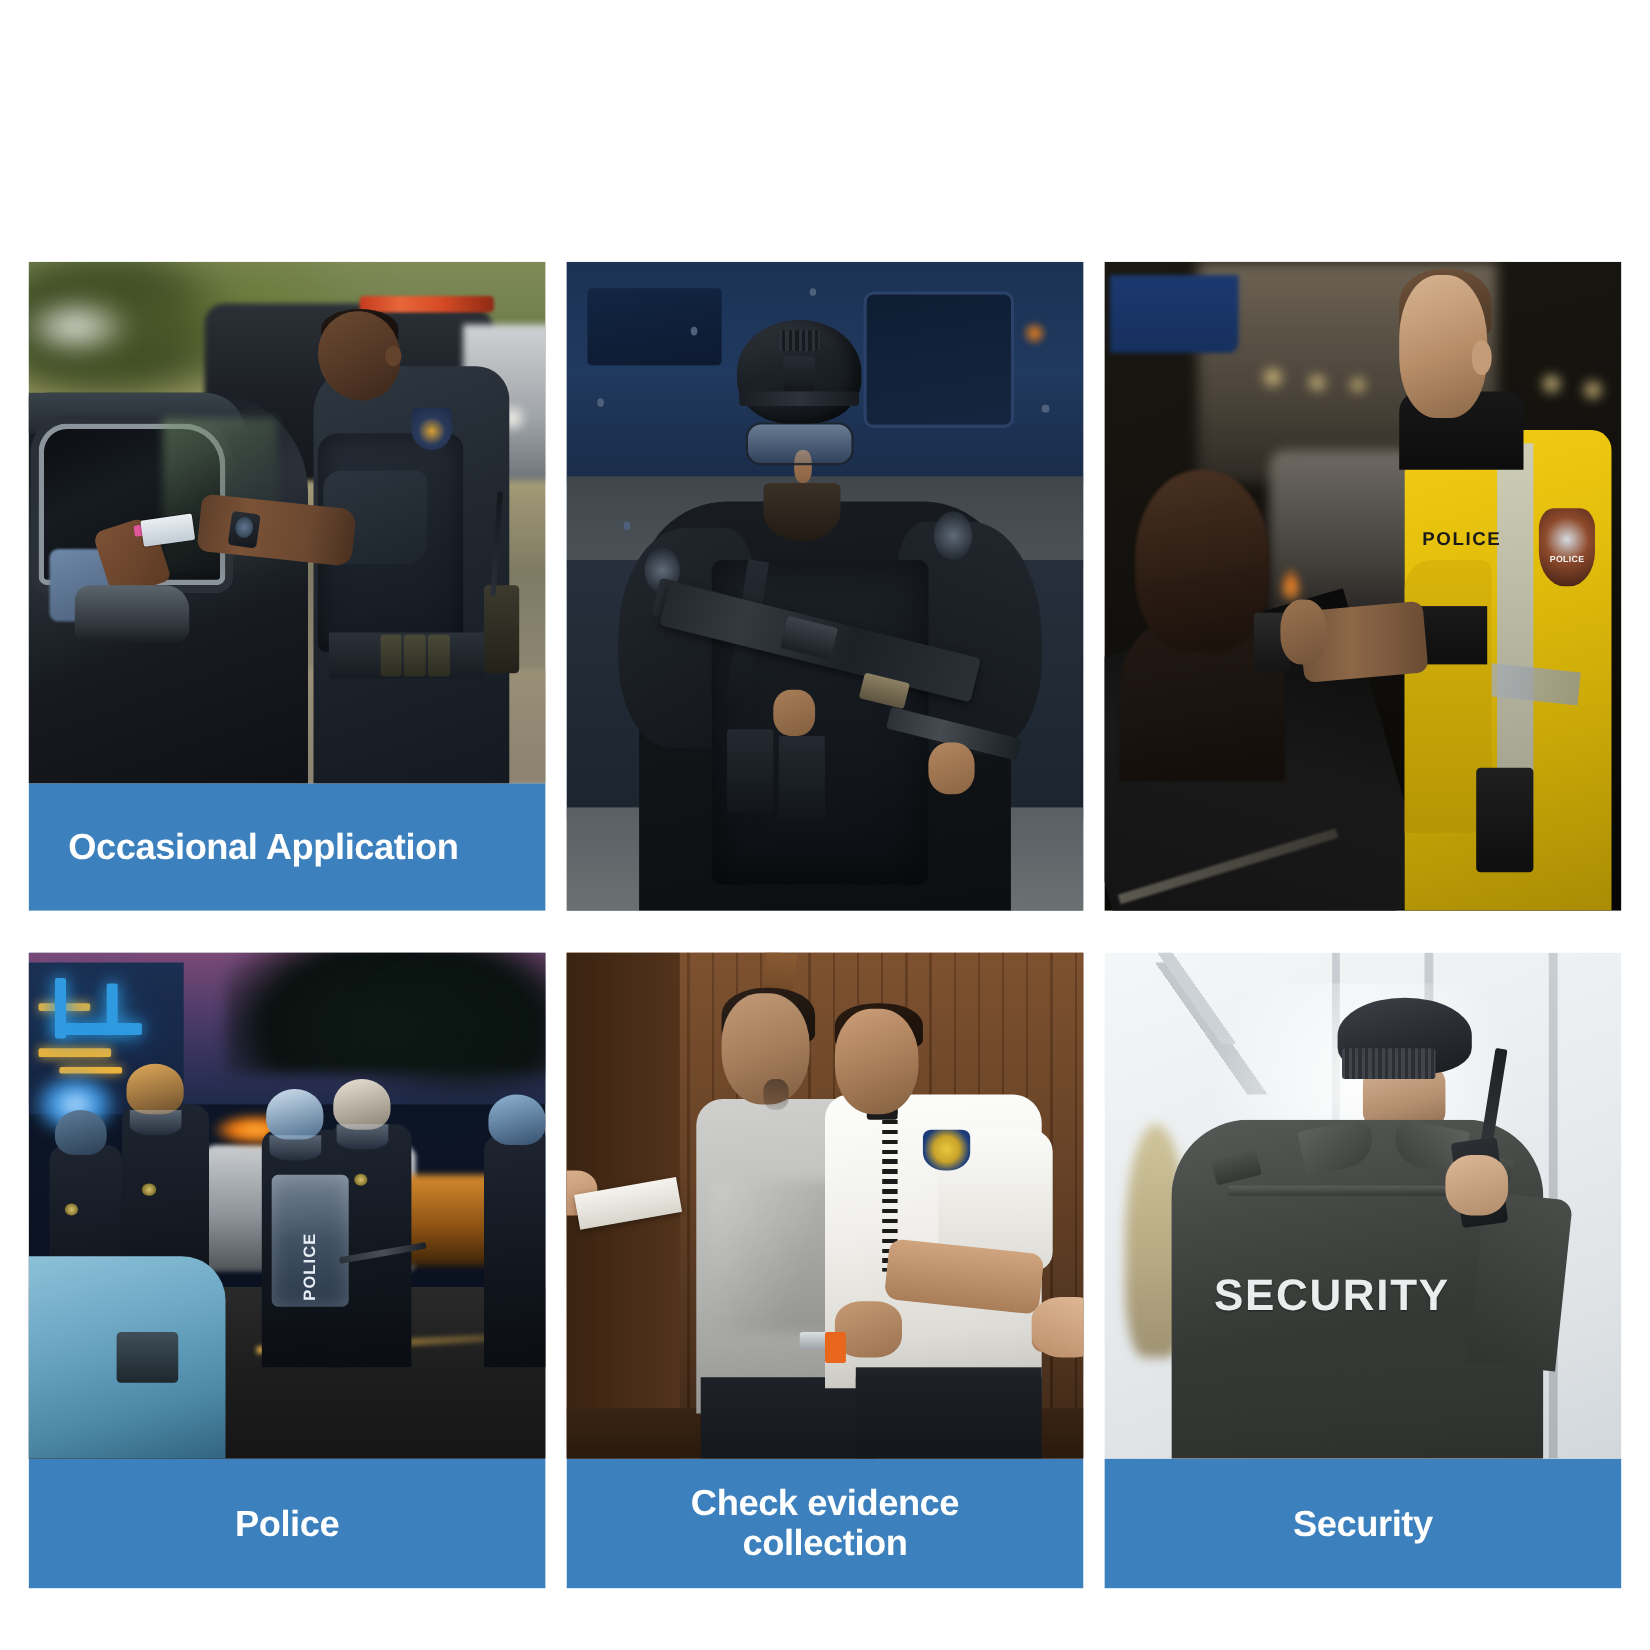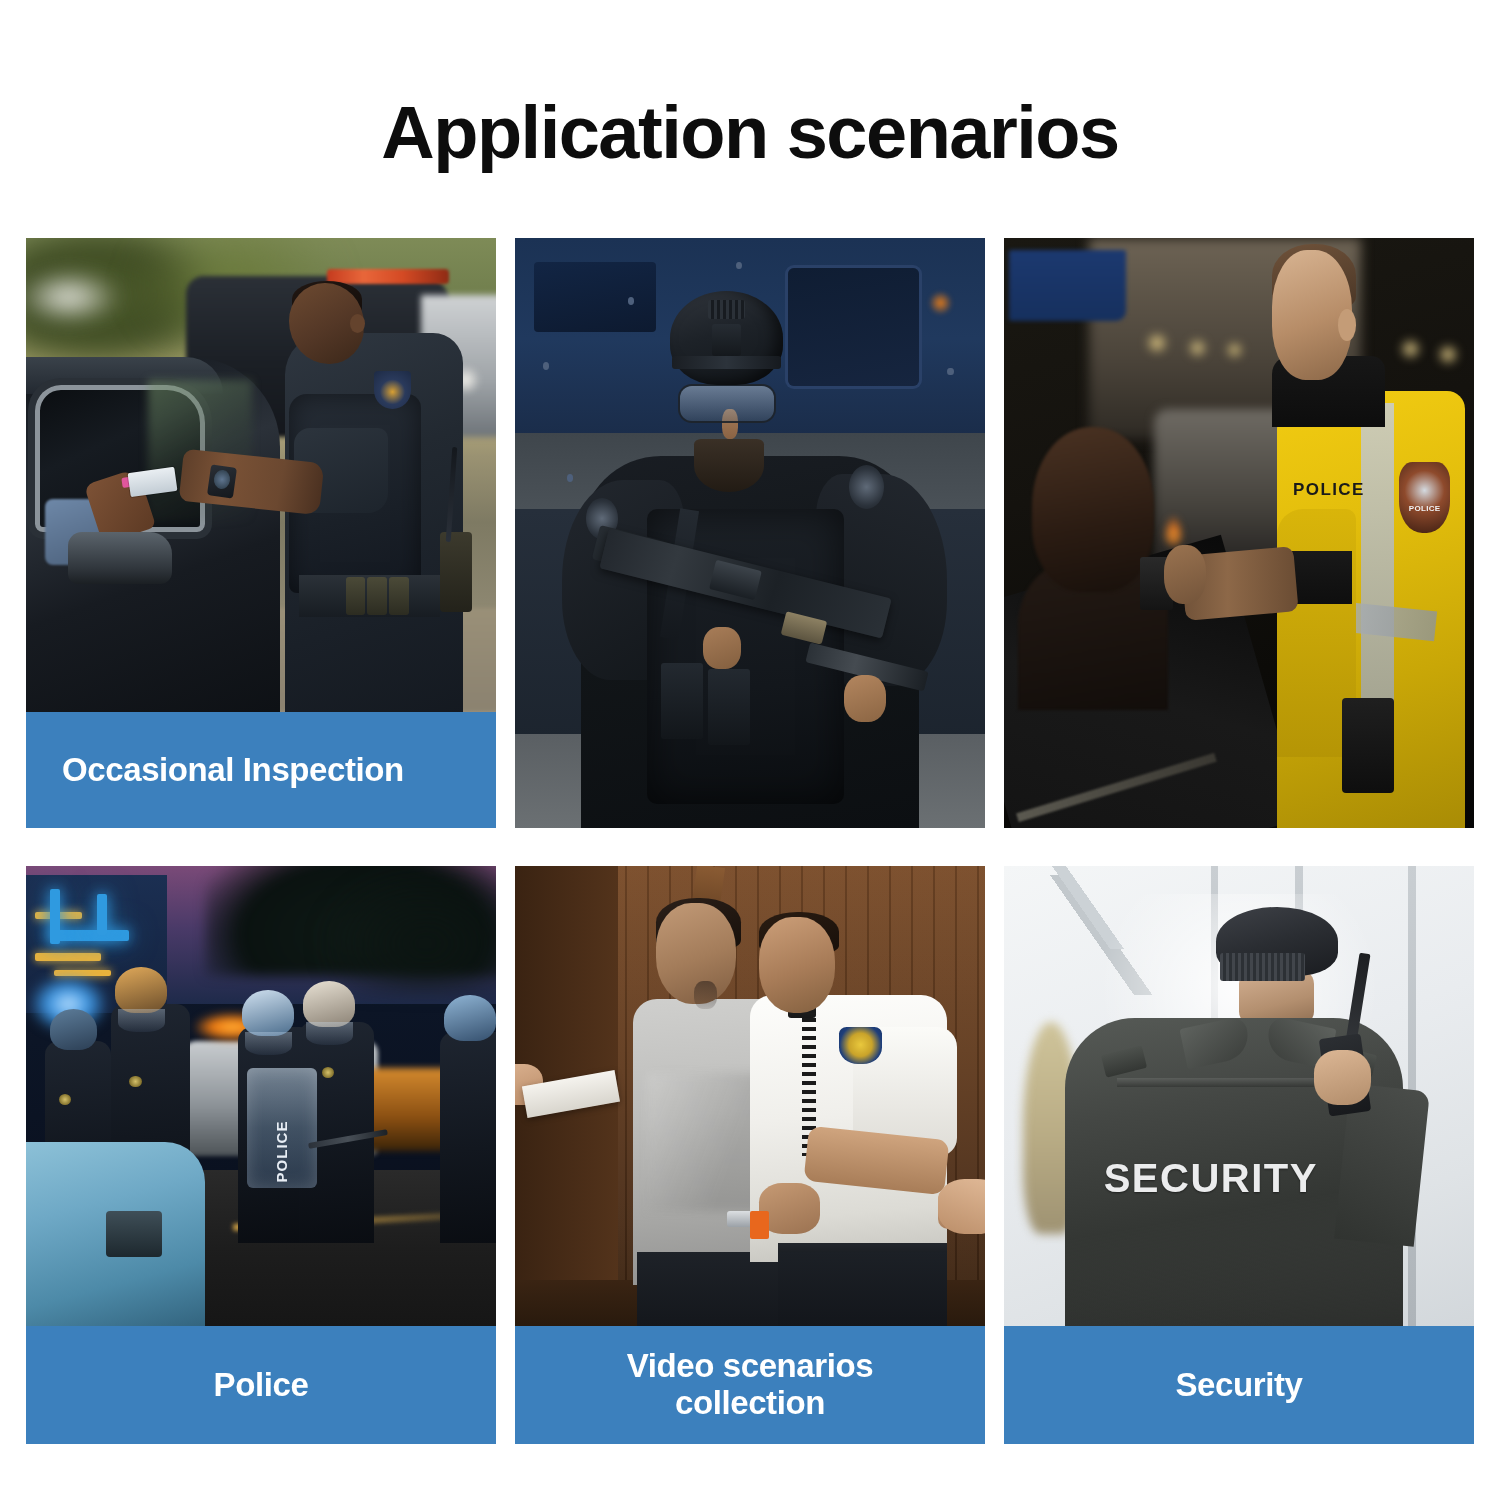--- a/index.html
+++ b/index.html
@@ -878,21 +878,20 @@
     position:absolute; left:72%; top:48%; width:17%; height:34%;
     background: linear-gradient(200deg,#4a4d4a 0%,#303330 100%);
     border-radius: 16px 14px 0 0; transform: rotate(6deg);
   }
 </style>
 </head>
 <body>
 
 <div class="page">
 
-  <div class="page-title">Application scenarios</div>
 
   <div class="grid">
 
     <div class="tile">
       <div class="photo p1">
         <div class="blur-tree"></div>
         <div class="blur-tree2"></div>
         <div class="blur-white"></div>
         <div class="suv"></div>
         <div class="lightbar"></div>
@@ -918,21 +917,21 @@
         <div class="watch"></div>
         <div class="watch-face"></div>
         <div class="patch"></div>
         <div class="belt"></div>
         <div class="pouch pch1"></div>
         <div class="pouch pch2"></div>
         <div class="pouch pch3"></div>
         <div class="radio"></div>
         <div class="antenna"></div>
       </div>
-      <div class="caption tall left">Occasional Inspection</div>
+      <div class="caption tall left">Occasional Application</div>
     </div>
 
     <div class="tile">
       <div class="photo p2">
         <div class="veh-top"></div>
         <div class="veh-win"></div>
         <div class="veh-win2"></div>
         <div class="veh-band"></div>
         <div class="veh-lower"></div>
         <div class="ground"></div>
@@ -1074,21 +1073,21 @@
         <div class="o-pants"></div>
         <div class="o-forearm"></div>
         <div class="d-hands"></div>
         <div class="cuff"></div>
         <div class="band-orange"></div>
         <div class="arm-right"></div>
         <div class="hand-right"></div>
       </div>
       <div class="caption taller">
         <span class="cap-lines">
-          <span>Video scenarios</span><br>
+          <span>Check evidence</span><br>
           <span>collection</span>
         </span>
       </div>
     </div>
 
     <div class="tile">
       <div class="photo p6">
 
         <div class="win-frame wf1"></div>
         <div class="win-frame wf2"></div>

